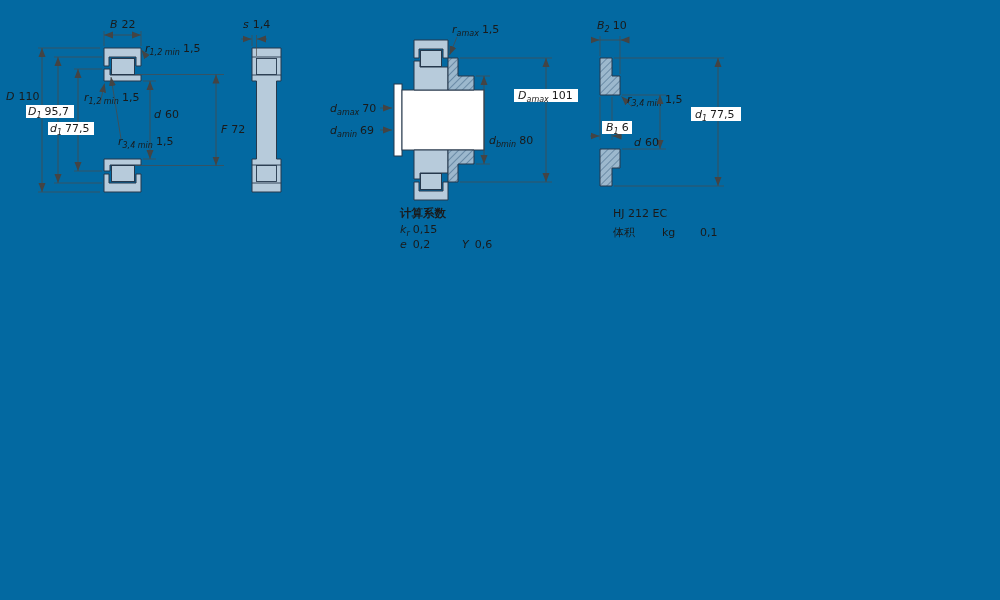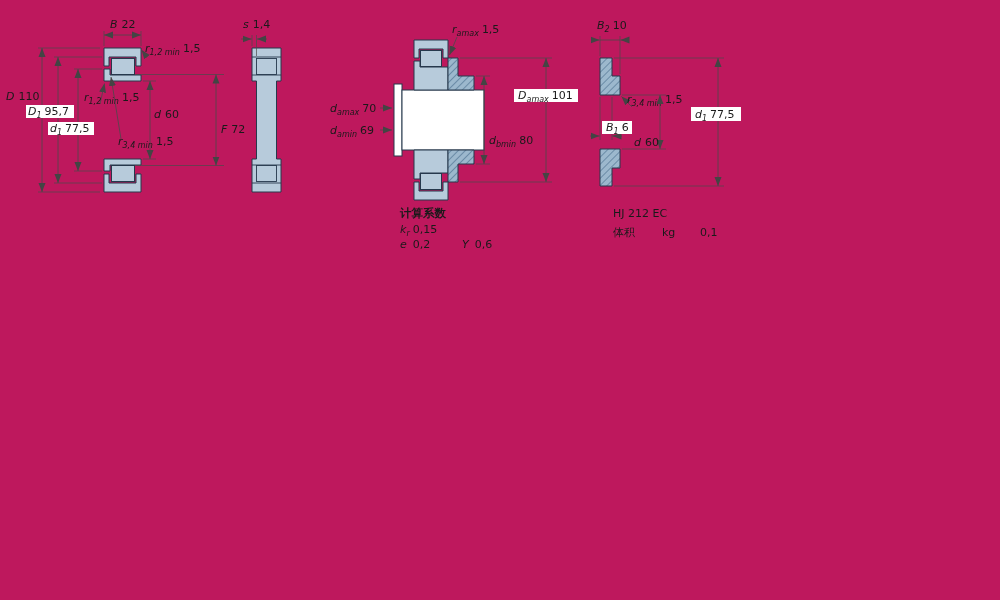--- a/index.html
+++ b/index.html
@@ -1,16 +1,16 @@
 <!DOCTYPE html>
 <html><head>
 <meta charset="utf-8">
 <style>
   html,body{margin:0;padding:0;background:#fff;}
-  .canvas{position:relative;width:1000px;height:600px;background:#be185d;overflow:hidden;
+  .canvas{position:relative;width:1000px;height:600px;background:#0369a1;overflow:hidden;
           font-family:"DejaVu Sans","Liberation Sans",sans-serif;}
   svg{position:absolute;left:0;top:0;}
   text{fill:#1a1a1a;font-size:11px;font-family:"DejaVu Sans","Liberation Sans",sans-serif;}
   text .b{font-style:italic;}
   text .sub{font-style:italic;font-size:8px;}
   text .v{font-style:normal;}
   .t-bold{font-weight:bold;font-size:11.5px;}
   .section{fill:#b7cbdb;stroke:#26394d;stroke-width:1;}
   .detail{fill:none;stroke:#26394d;stroke-width:0.9;}
   .white{fill:#ffffff;stroke:#26394d;stroke-width:1;}

